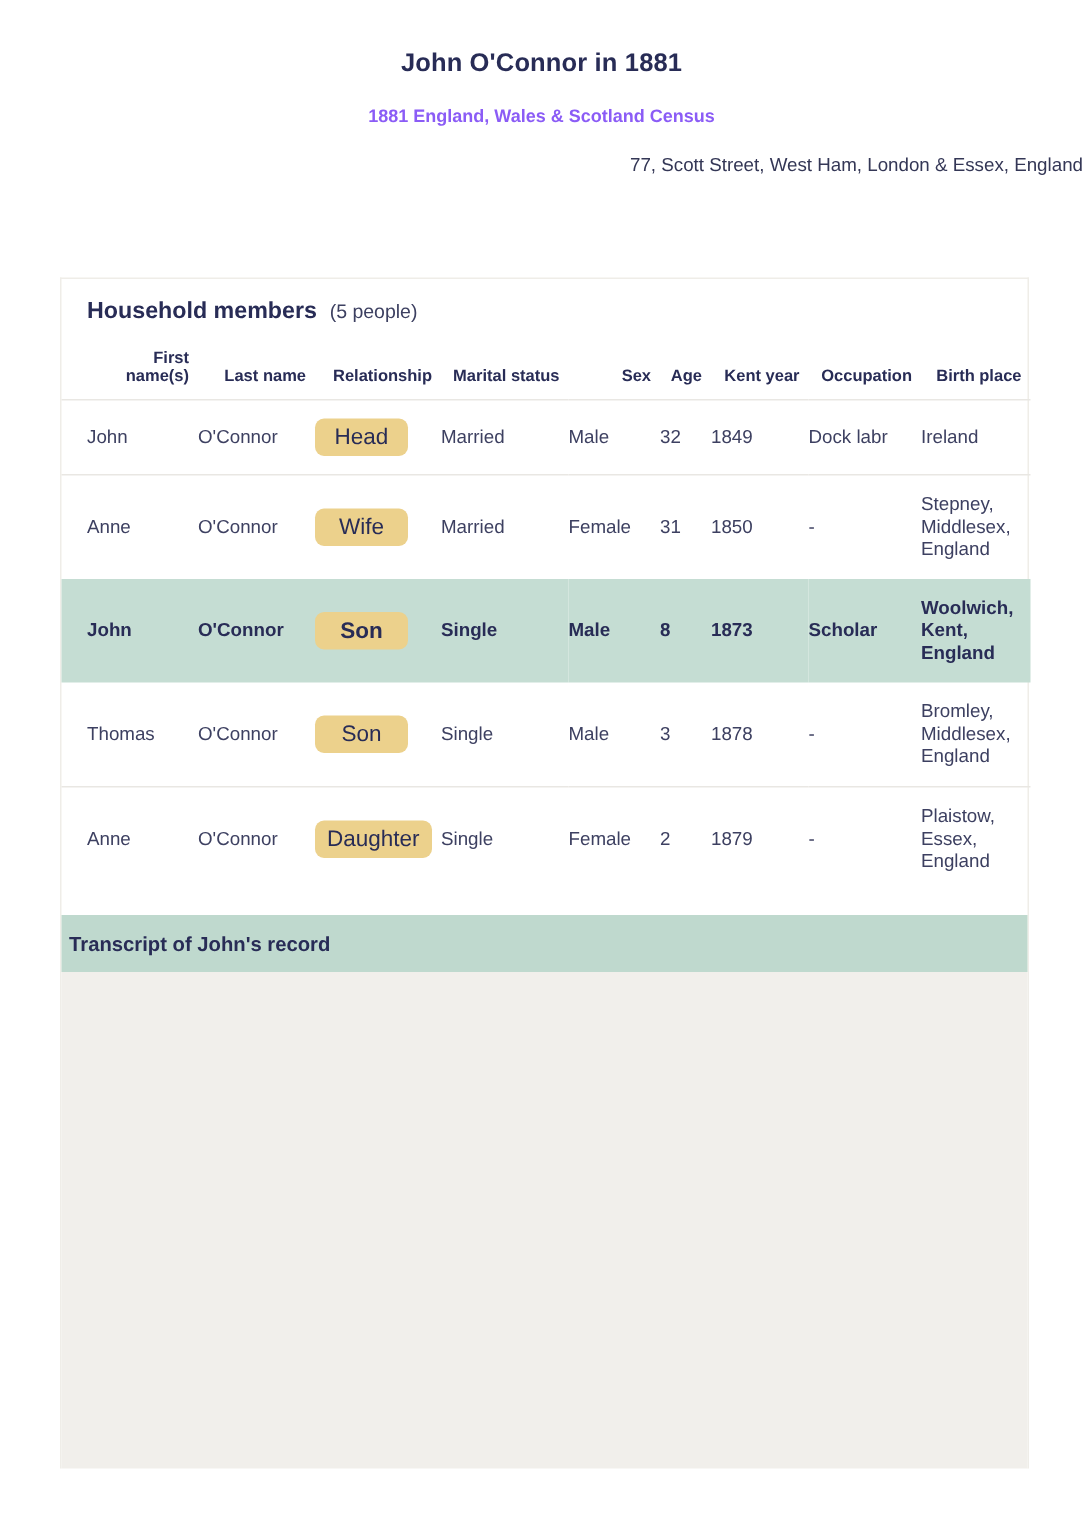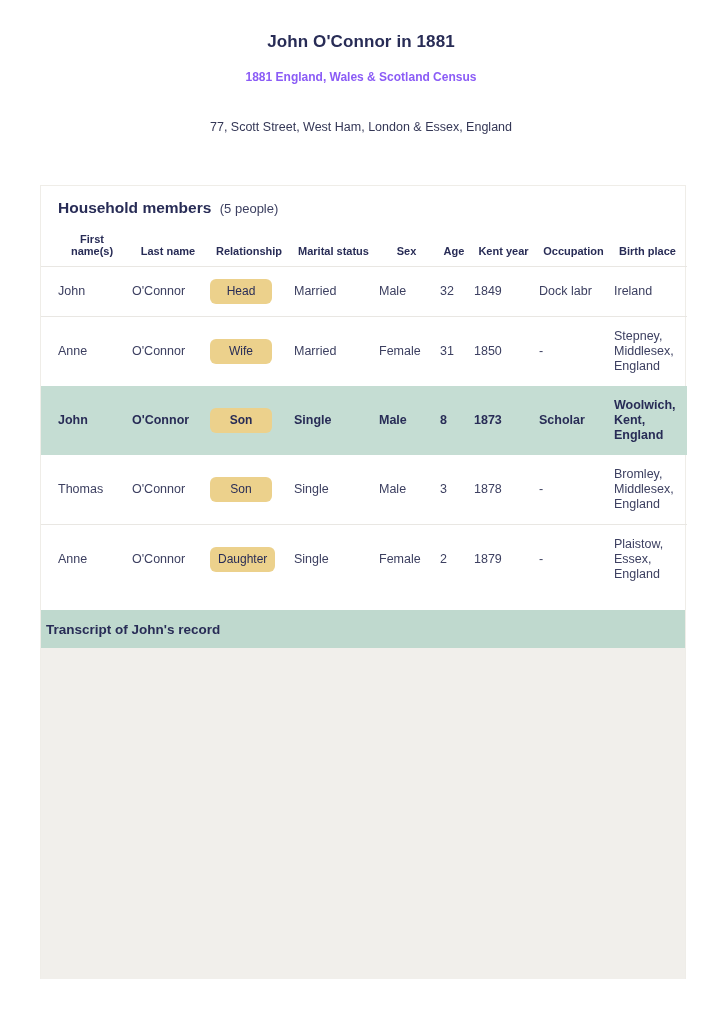--- a/index.html
+++ b/index.html
@@ -16,22 +16,22 @@
   .record-header { text-align: center; padding-top: 32px; }
   .record-title {
     font-size: 17px; font-weight: bold; color: #282c56;
     letter-spacing: 0.1px;
   }
   .record-subtitle {
     margin-top: 18px;
     font-size: 12px; font-weight: bold; color: #8b5cf6;
   }
   .record-address {
-    margin-top: 36px;
-    font-size: 12.5px; color: #343756;
+    margin-top: 19px;
+    font-size: 12.5px; color: #343756; text-align: right;
   }
 
   
   .card {
     position: absolute; left: 40px; top: 185px; width: 646px;
     background: #ffffff;
     border: 1px solid #efede8;
     border-bottom: none;
   }
   .card-heading { padding: 13px 0 6px 17px; }
@@ -40,21 +40,21 @@
   }
   .card-heading .hm-count {
     font-size: 13px; font-weight: normal; color: #3d4061; margin-left: 4px;
   }
 
   
   table.household {
     width: 100%; border-collapse: collapse; table-layout: fixed;
   }
   table.household th {
-    text-align: center; font-size: 11px; font-weight: bold; color: #282c56;
+    text-align: right; font-size: 11px; font-weight: bold; color: #282c56;
     padding: 10px 6px 9px 0;
     border-bottom: 1px solid #e9e7e3;
     vertical-align: bottom;
   }
   table.household td {
     font-size: 12.5px; line-height: 15px; color: #3d4061;
     padding: 12px 6px 12px 0;
     vertical-align: middle;
   }
   table.household th:first-child,
@@ -65,21 +65,21 @@
     font-weight: bold; color: #282c56;
     border-top: none !important;
   }
   tr.row-highlight + tr td { border-top: none !important; }
 
   .badge {
     display: inline-block;
     background: #ecd18c;
     color: #282c56;
     border-radius: 6px;
-    font-size: 12px;
+    font-size: 15px;
     padding: 5px 8px;
     min-width: 62px;
     text-align: center;
   }
   tr.row-highlight .badge { font-weight: bold; }
 
   
   .transcript-bar {
     height: 38px;
     background: #bfd9ce;

